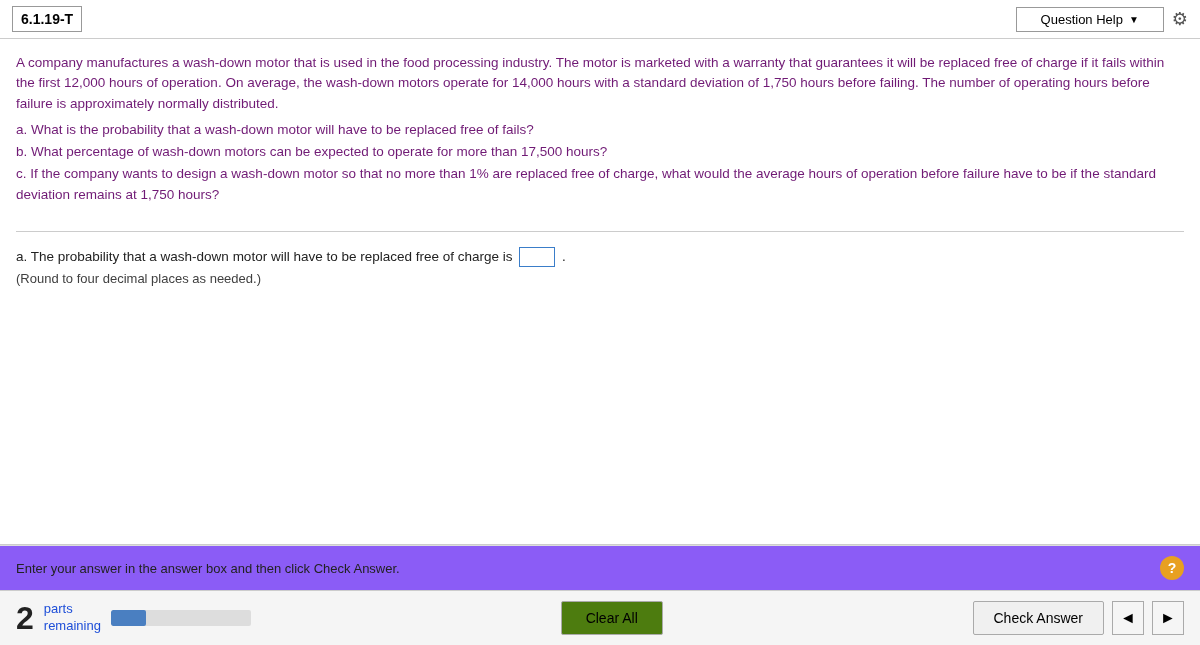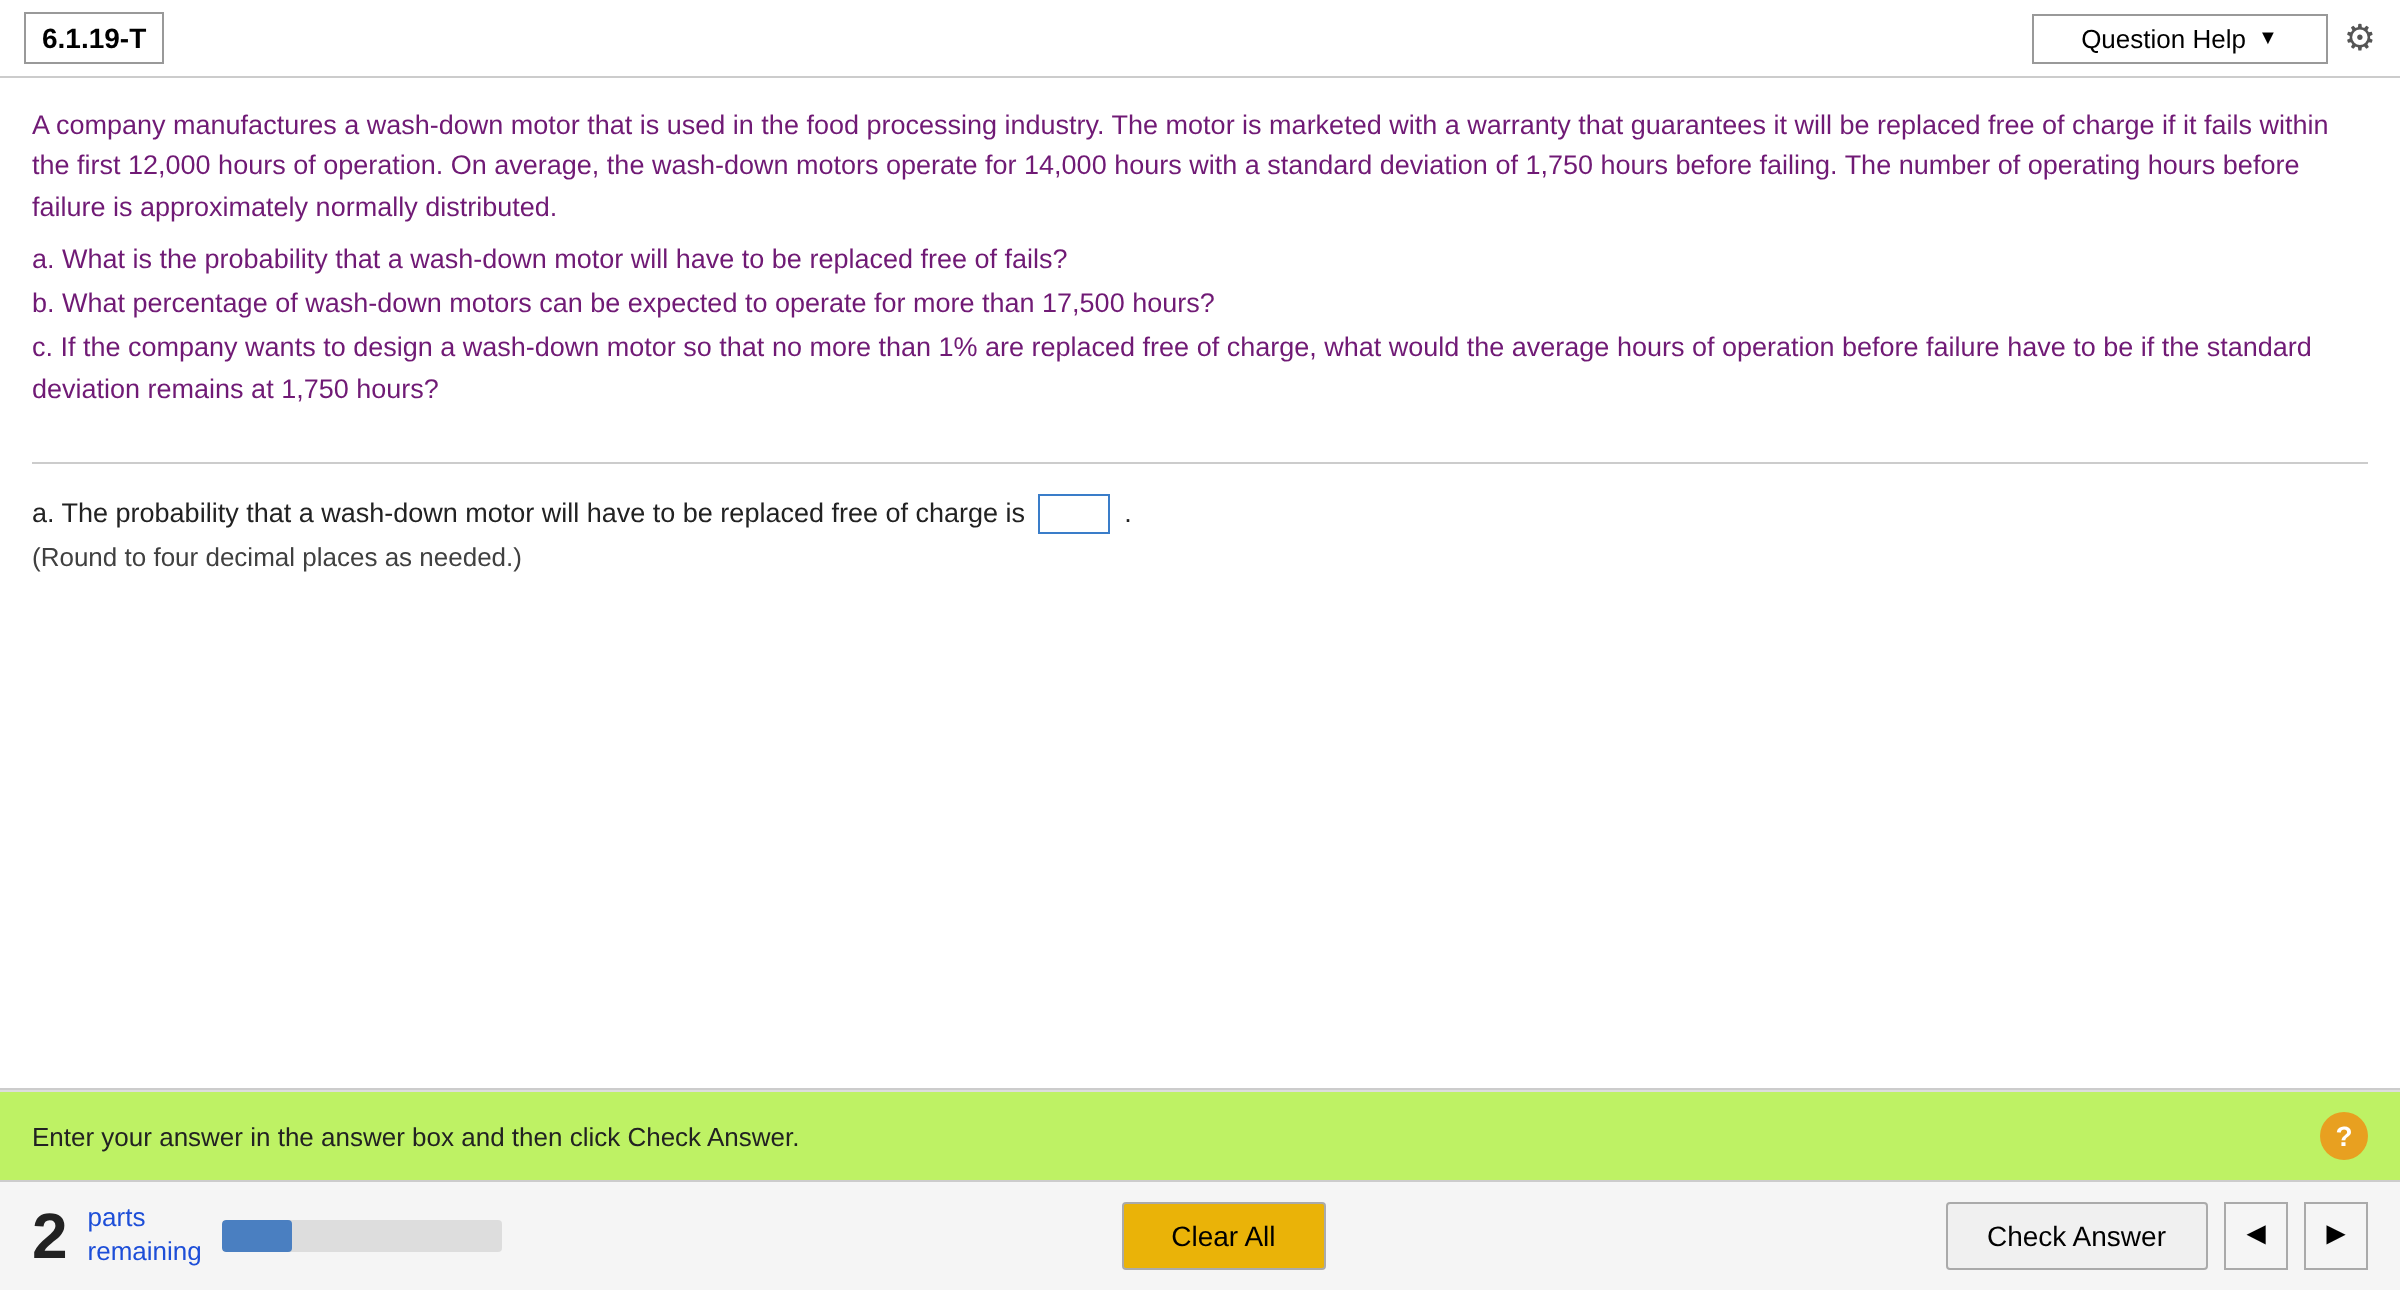--- a/index.html
+++ b/index.html
@@ -103,21 +103,21 @@
 
     .round-note {
       color: #404040;
       font-size: 13px;
       display: block;
       margin-top: 2px;
     }
 
     
     .footer-instruction {
-      background: #bef264;
+      background: #8b5cf6;
       border-top: 1px solid #ddd;
       padding: 10px 16px;
       font-size: 13px;
       color: #222;
       display: flex;
       align-items: center;
       justify-content: space-between;
       flex-shrink: 0;
     }
 
@@ -183,21 +183,21 @@
     }
 
     .center-btn {
       display: flex;
       align-items: center;
       gap: 16px;
     }
 
     .clear-all-btn {
       border: 1px solid #aaa;
-      background: #eab308;
+      background: #4d7c0f;
       padding: 8px 24px;
       font-size: 14px;
       cursor: pointer;
       border-radius: 2px;
     }
 
     .right-controls {
       display: flex;
       align-items: center;
       gap: 8px;

